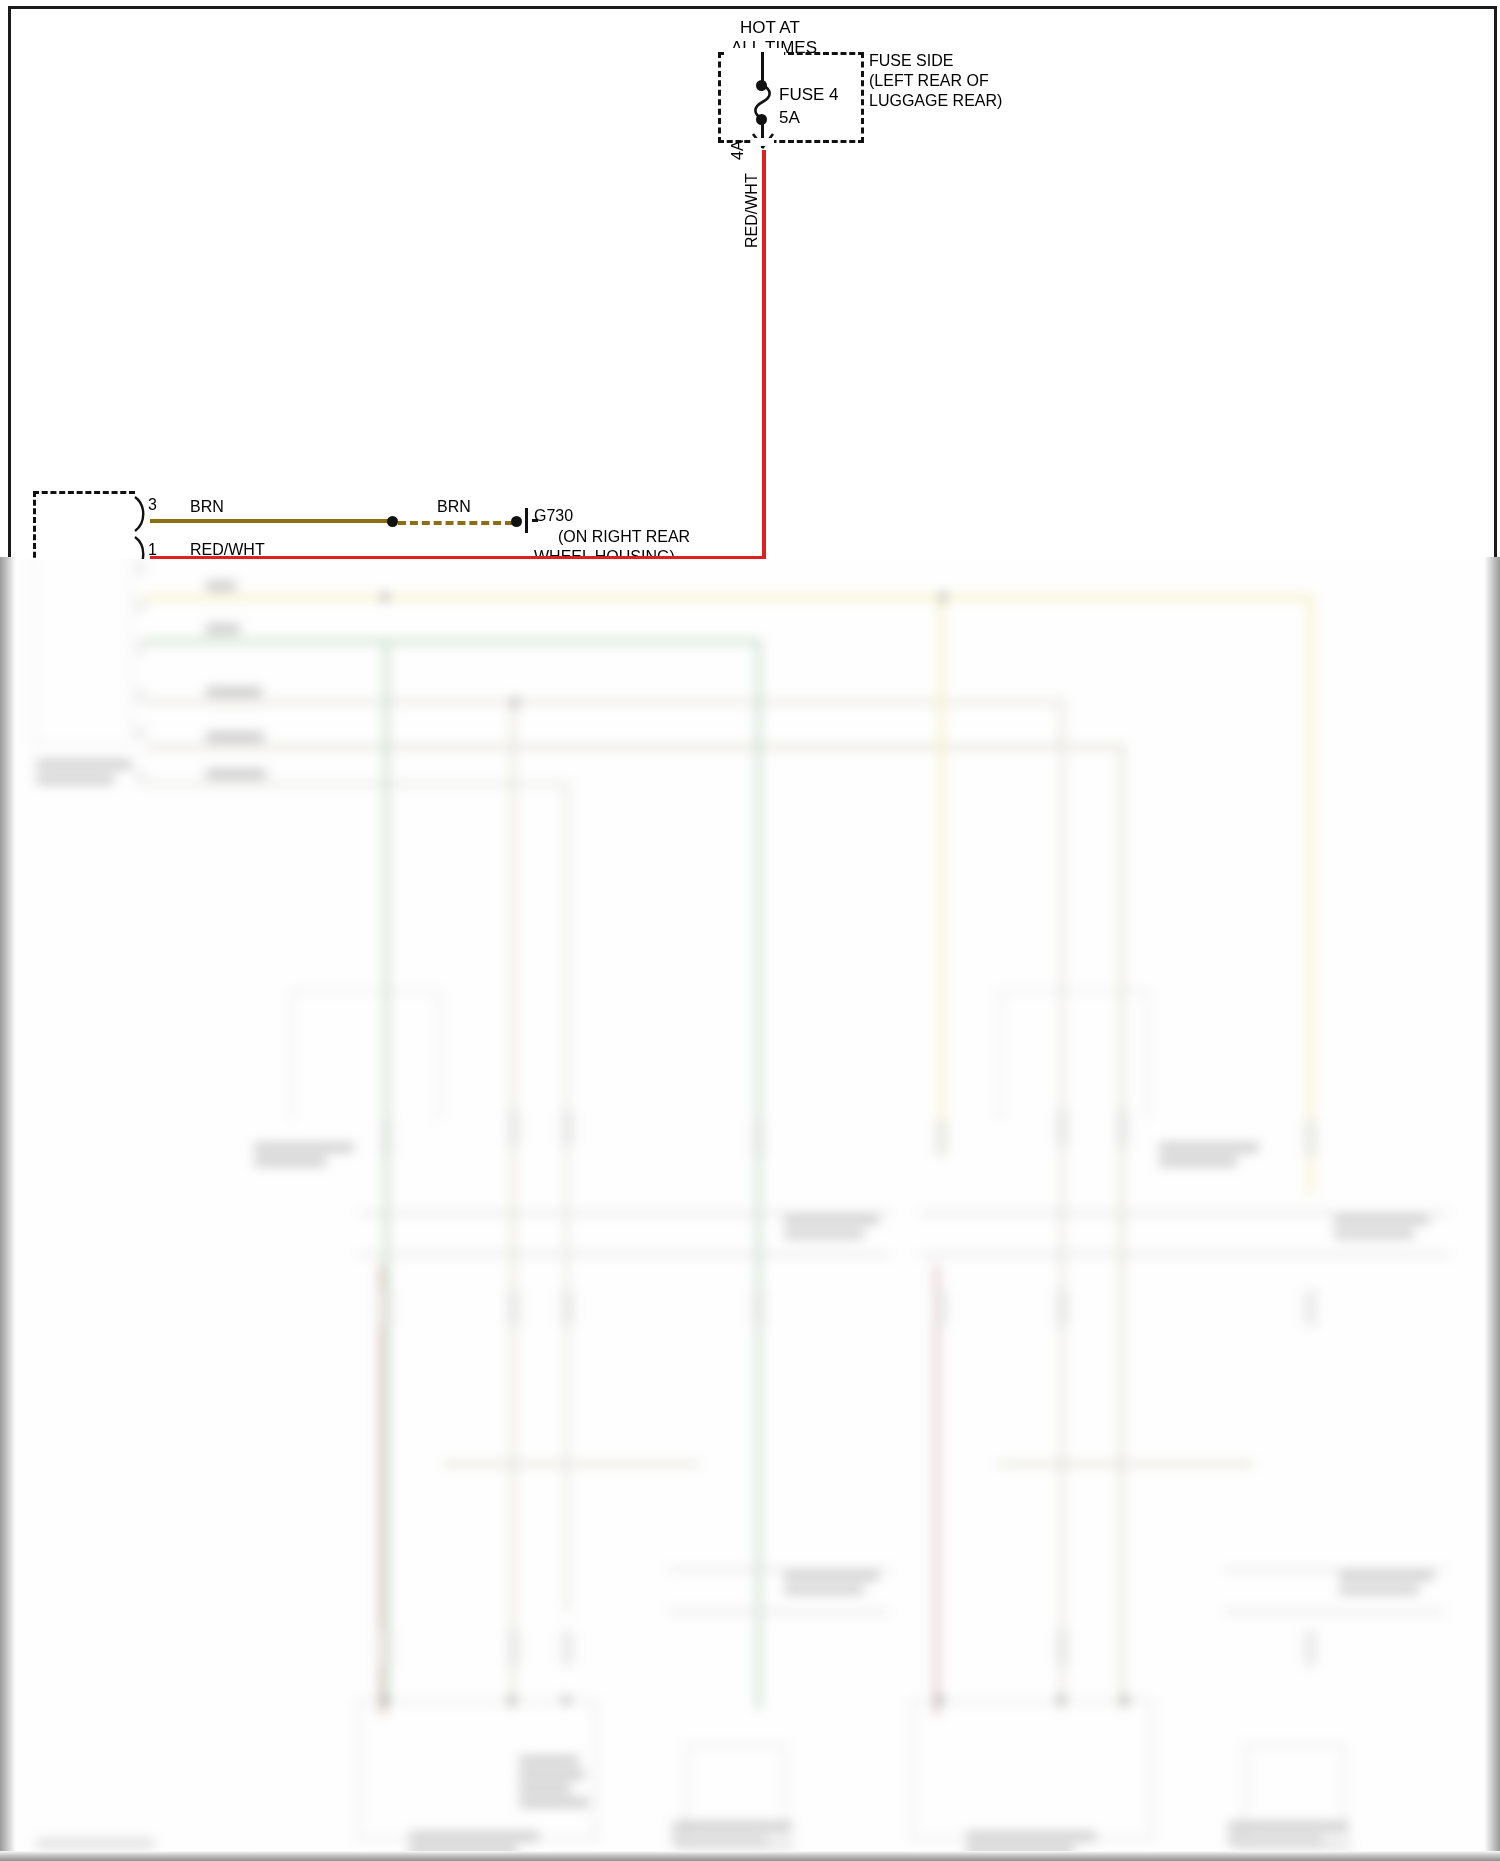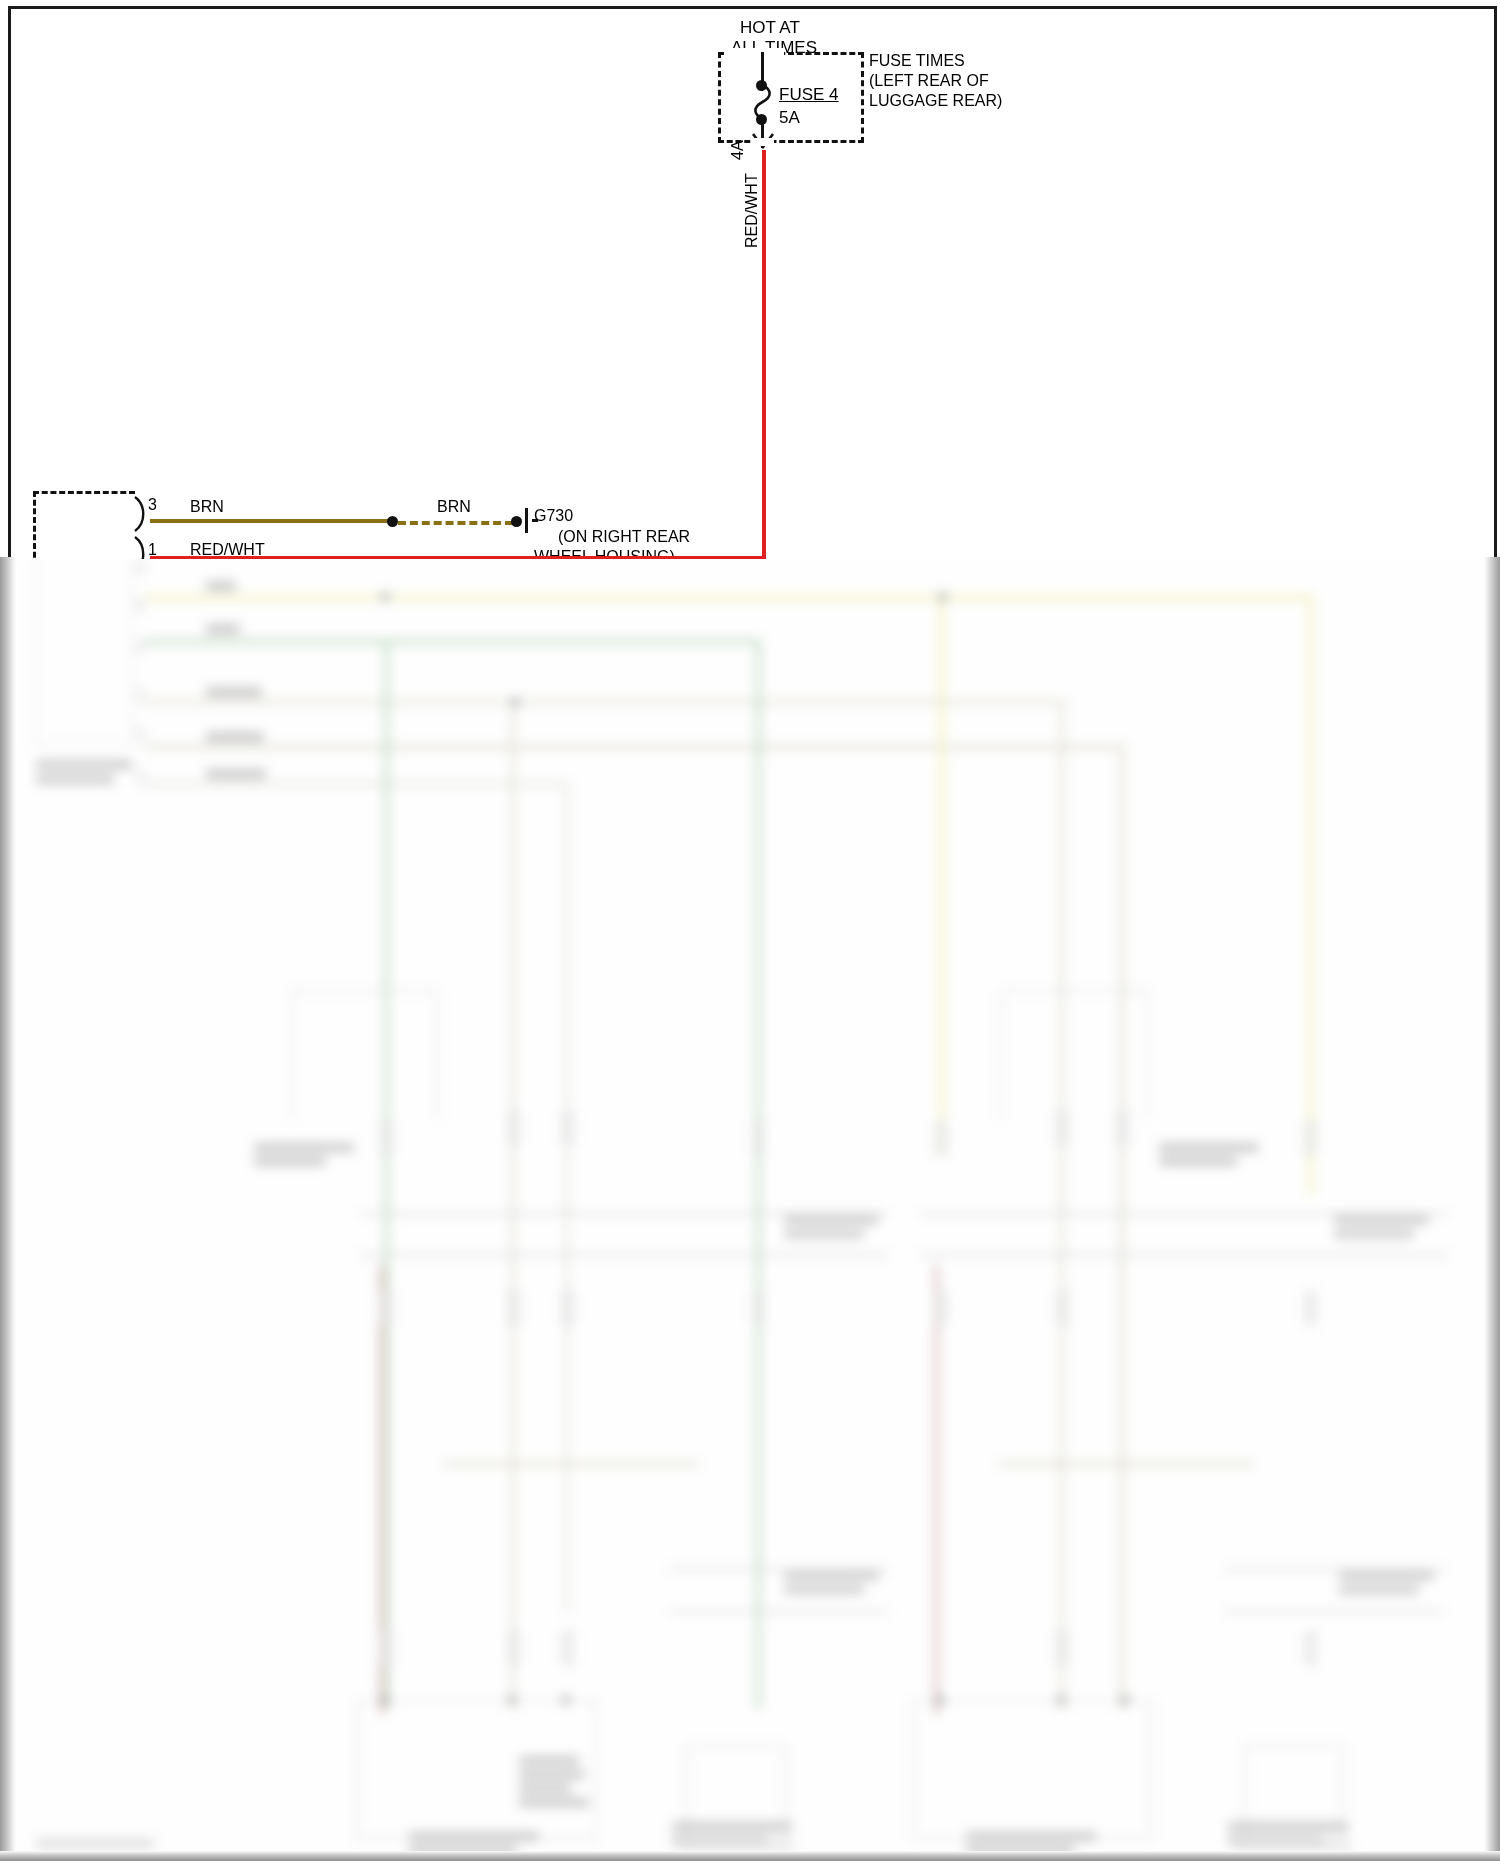--- a/index.html
+++ b/index.html
@@ -191,33 +191,33 @@
 <div id="sharp-page">
   <div id="sharp-frame"></div>
 
   <div class="txt t17" style="left:740px;top:18px;">HOT AT</div>
   <div class="txt t17" style="left:731px;top:38px;">ALL TIMES</div>
 
   <div id="fuse-box"></div>
 
   <div style="position:absolute;left:726px;top:48px;width:58px;height:8px;background:#fff;"></div>
 
-  <div class="txt t16" style="left:869px;top:52px;">FUSE TIMES</div>
+  <div class="txt t16" style="left:869px;top:52px;">FUSE SIDE</div>
   <div class="txt t16" style="left:869px;top:72px;">(LEFT REAR OF</div>
   <div class="txt t16" style="left:869px;top:92px;">LUGGAGE REAR)</div>
 
   <div class="wire wv" style="left:761px;top:52px;height:34px;background:#111;"></div>
 
   <svg style="position:absolute;left:750px;top:80px;" width="26" height="45" viewBox="0 0 26 45">
      <path d="M12.5 5 C 22 10, 22 17, 12.5 22 C 3 27, 3 34, 12.5 39" fill="none" stroke="#111" stroke-width="2.6"></path>
   </svg>
   <div class="dot" style="left:756px;top:80px;"></div>
   <div class="dot" style="left:756px;top:114px;"></div>
 
-  <div class="txt t17" style="left:779px;top:85px;text-decoration:underline;">FUSE 4</div>
+  <div class="txt t17" style="left:779px;top:85px;">FUSE 4</div>
   <div class="txt t17" style="left:779px;top:108px;">5A</div>
 
   <div class="wire wv" style="left:761px;top:124px;height:24px;background:#111;"></div>
   <svg style="position:absolute;left:751px;top:132px;" width="24" height="20" viewBox="0 0 24 20">
      <path d="M2 2 L12 15 L22 2" fill="none" stroke="#111" stroke-width="2.6"></path>
   </svg>
 
   <div style="position:absolute;left:752px;top:138px;width:22px;height:8px;background:#fff;"></div>
 
   <div class="txt t16" style="left:729px;top:160px;transform:rotate(-90deg);transform-origin:left top;">4A</div>

